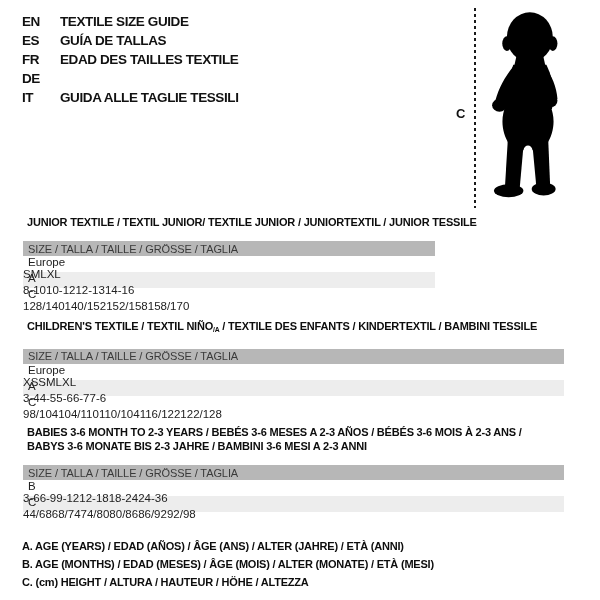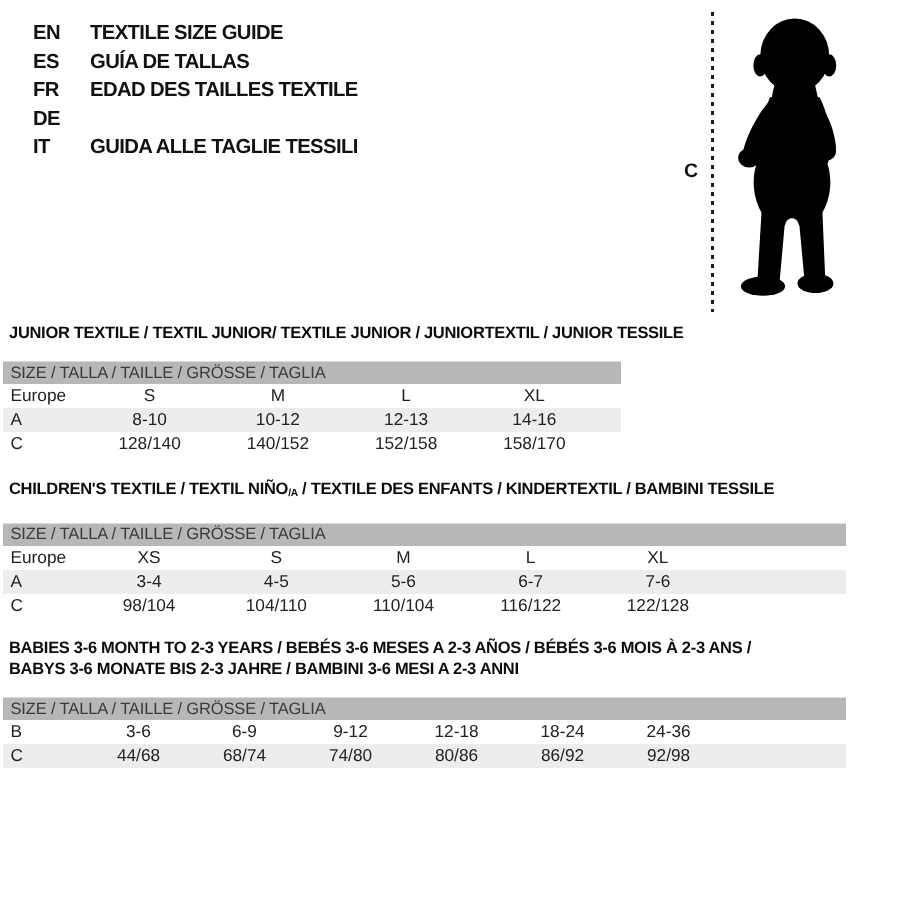--- a/index.html
+++ b/index.html
@@ -23,36 +23,36 @@
   
   .figure { position:absolute; left:452px; top:4px; width:146px; height:210px; }
   .measure-line {
     position:absolute; left:22px; top:4px; width:2px; height:200px;
     background:repeating-linear-gradient(to bottom, #1a1a1a 0 3px, transparent 3px 6px);
   }
   .fig-label { position:absolute; left:4px; top:102px; font-weight:bold; font-size:13px; color:#111; }
   .toddler-svg { position:absolute; left:30px; top:3px; }
 
   
-  .tbl { position:absolute; left:2px; }
+  .tbl { position:absolute; left:23px; }
   .t1 { top:215px; width:412px; }
   .t2 { top:319px; width:564px; }
   .t3 { top:425px; width:564px; }
   .tbl-title { margin:0 0 12px 4px; color:#0d0d0d; }
   .tbl-title-line {
     font-weight:bold; font-size:11px; line-height:14px; letter-spacing:-0.2px;
     white-space:nowrap;
   }
   .subscr { font-size:0.62em; vertical-align:-0.28em; }
   .size-bar {
     height:15px; background:var(--bar-color, #b7b7b7);
     display:flex; align-items:center; padding-left:5px;
     font-size:11px; color:#3a3a3a; letter-spacing:-0.1px;
   }
-  .trow { display:flex; height:16px; align-items:center; font-size:11.5px; color:#222; }
+  .trow { display:flex; height:16px; align-items:flex-start; font-size:11.5px; color:#222;flex-direction:column; }
   .rows > .trow:nth-child(even) { background:var(--row-alt-color, #ededed); }
   .rlabel { width:55px; padding-left:5px; white-space:nowrap; }
   .cells { flex:1; display:flex; }
   .t1 .cells { padding-right:15px; }
   .t2 .cells, .t3 .cells { padding-right:85px; }
   .cell { flex:1; text-align:center; white-space:nowrap; }
 
   
   .legend { position:absolute; left:22px; top:537px; }
   .legend-line {
@@ -208,14 +208,19 @@
             <div class="cell">68/74</div>
             <div class="cell">74/80</div>
             <div class="cell">80/86</div>
             <div class="cell">86/92</div>
             <div class="cell">92/98</div>
           </div>
         </div>
       </div>
     </section>
 
+  <div class="legend">
+      <div class="legend-line">A. AGE (YEARS) / EDAD (AÑOS) / ÂGE (ANS) / ALTER (JAHRE) / ETÀ (ANNI)</div>
+      <div class="legend-line">B. AGE (MONTHS) / EDAD (MESES) / ÂGE (MOIS) / ALTER (MONATE) / ETÀ (MESI)</div>
+      <div class="legend-line">C. (cm) HEIGHT / ALTURA / HAUTEUR / HÖHE / ALTEZZA</div>
+    </div>
 
 </div>
 
 </body></html>

